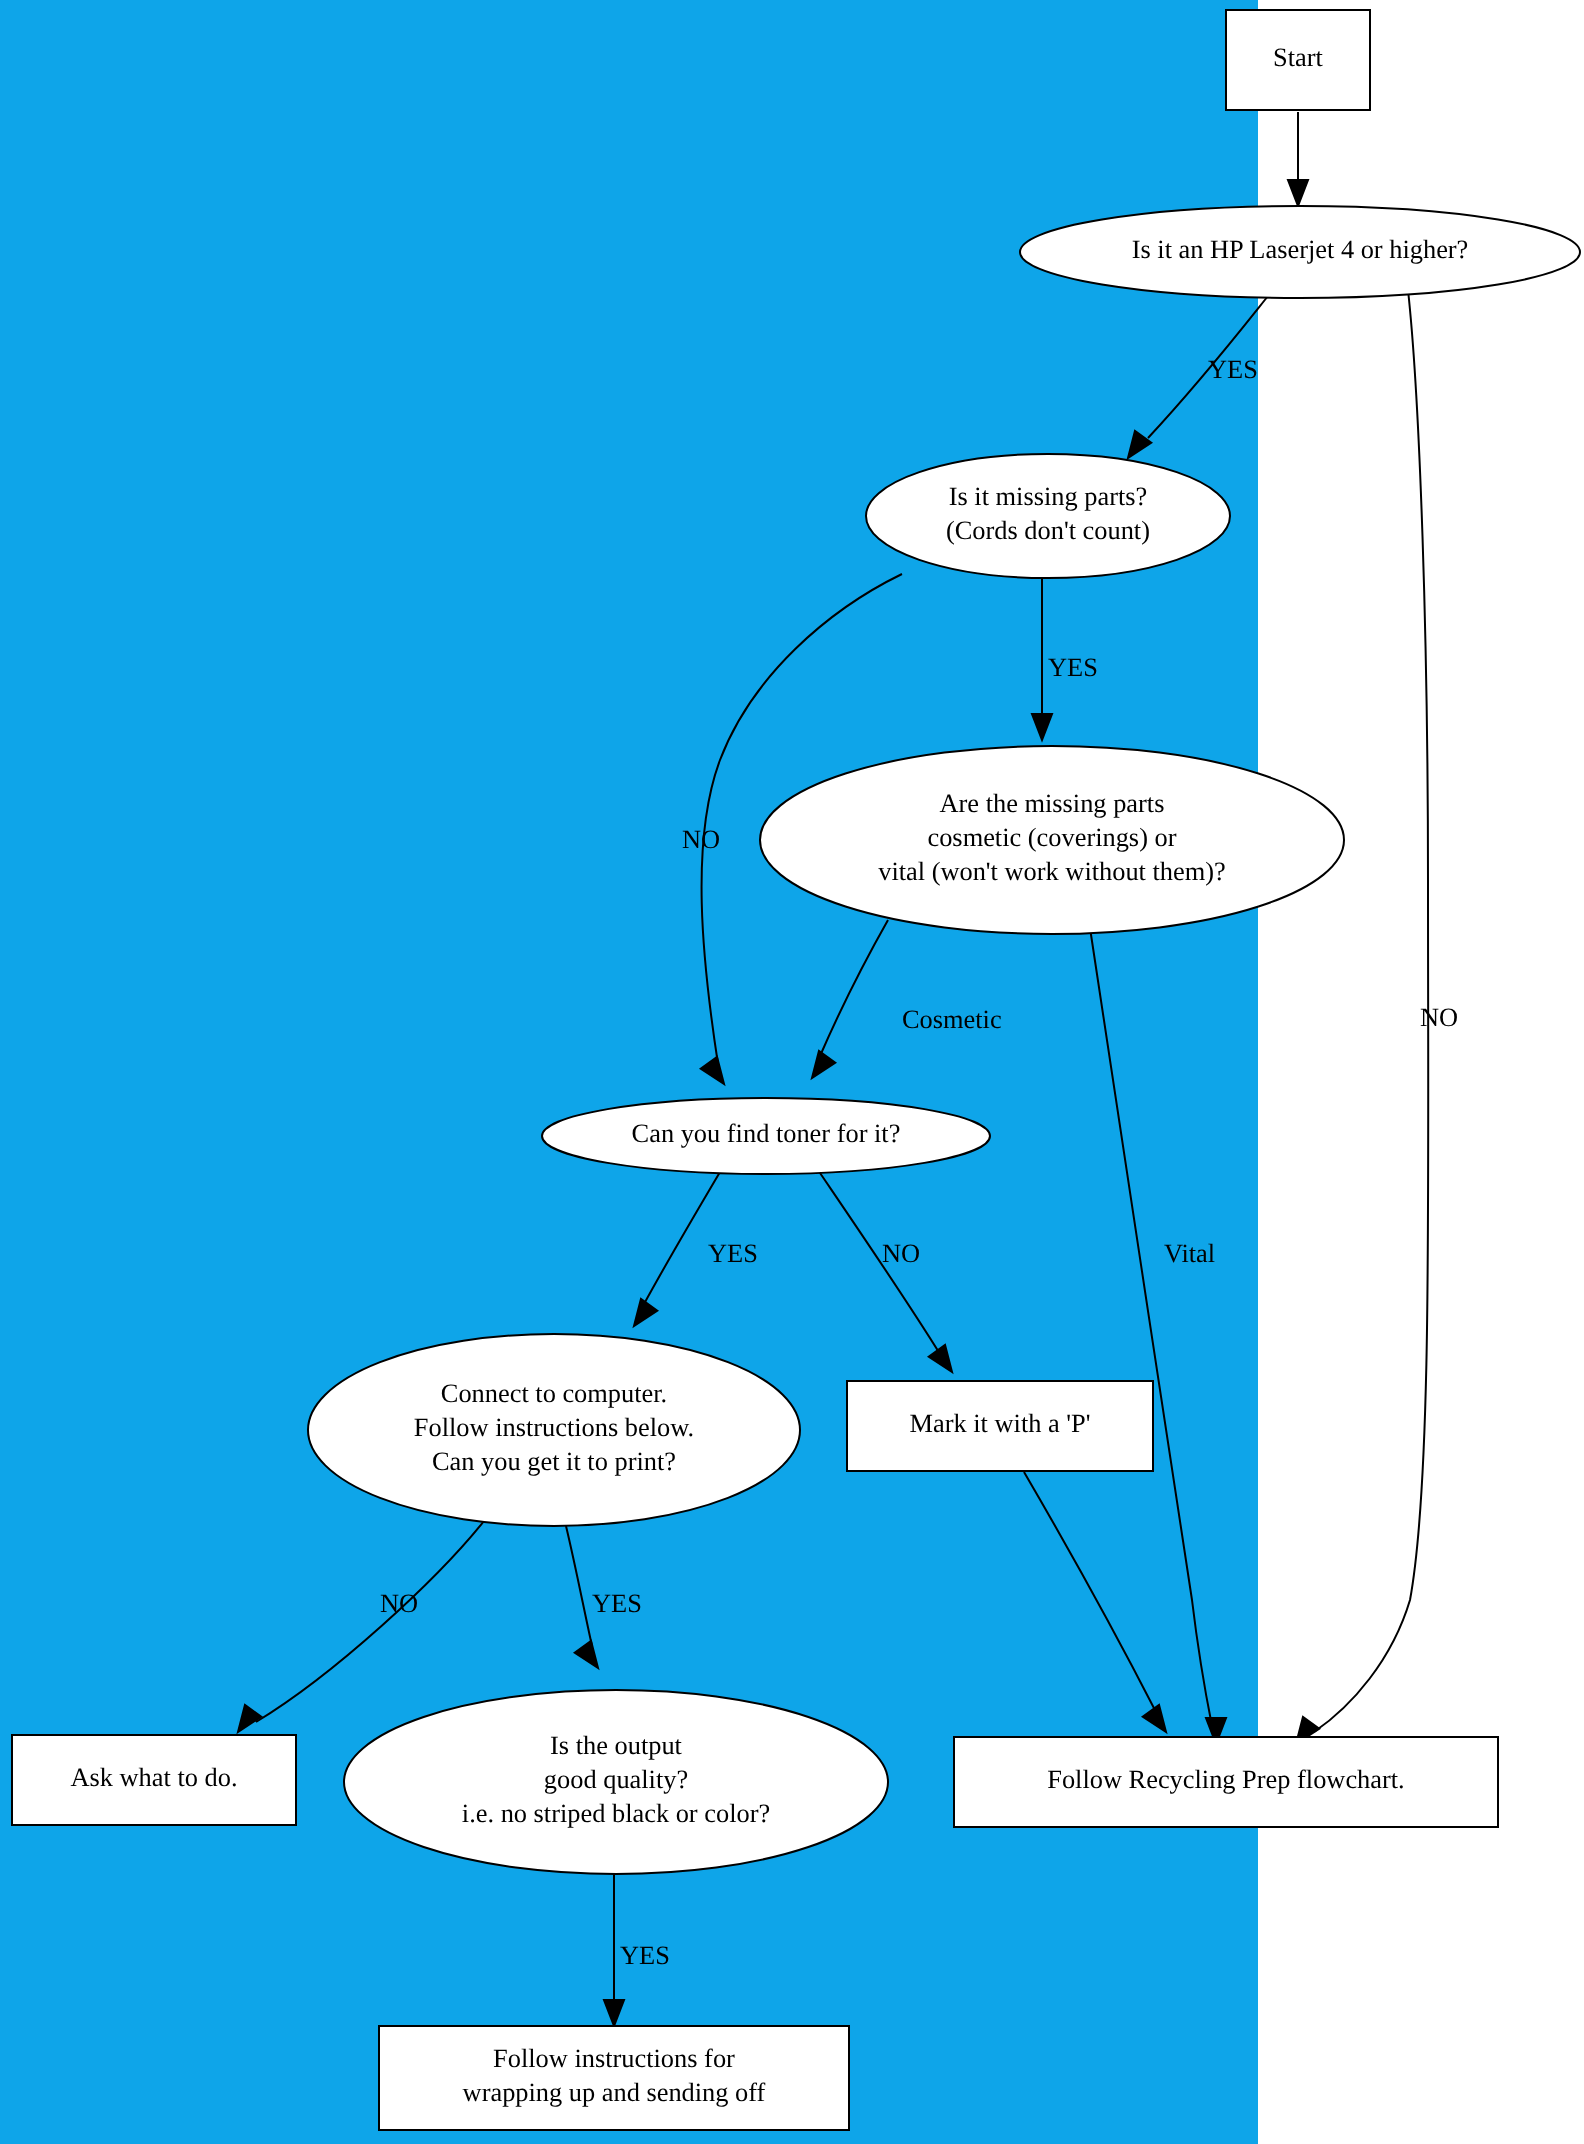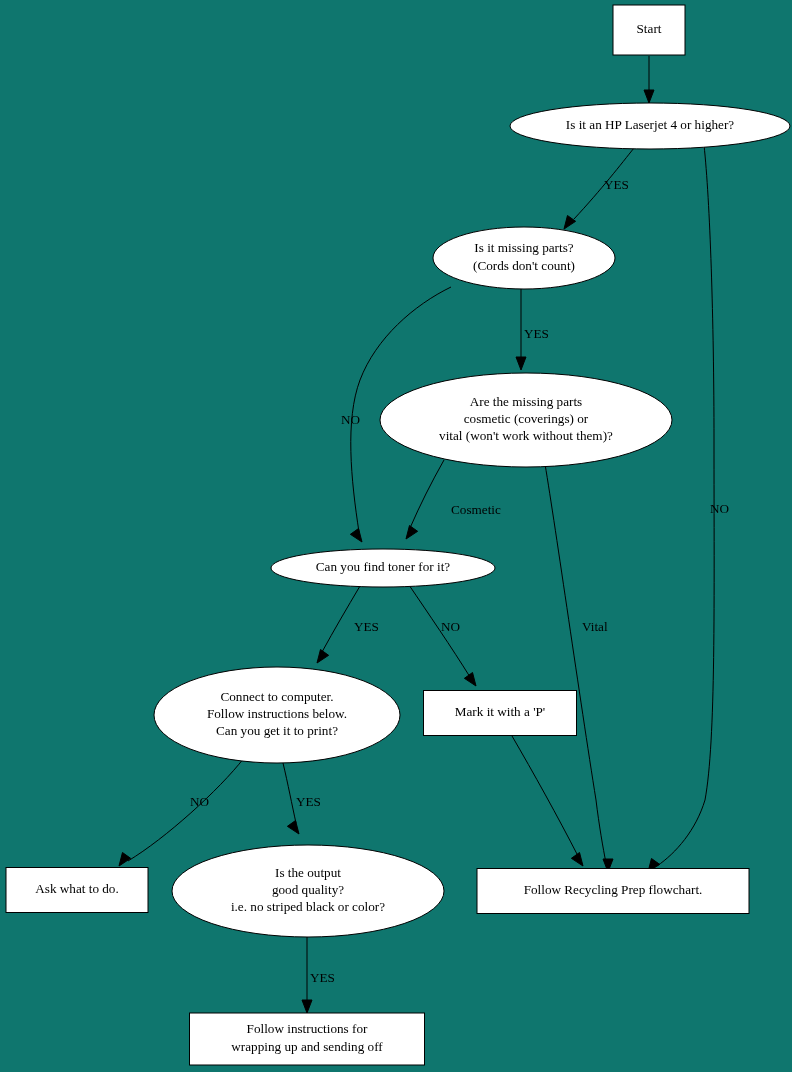--- a/index.html
+++ b/index.html
@@ -8,23 +8,23 @@
     background: #ffffff;
   }
   body {
     width: 792px;
     height: 1072px;
     overflow: hidden;
     font-family: "Liberation Serif", "DejaVu Serif", serif;
   }
   #flowchart-root {
     position: relative;
-    width: 792px;
+    width: 629px;
     height: 1072px;
-    background: #0f766e;
+    background: #0ea5e9;
   }
   svg#flow-svg {
     display: block;
     width: 792px;
     height: 1072px;
   }
   .node-shape {
     fill: #ffffff;
     stroke: #000000;
     stroke-width: 1;

